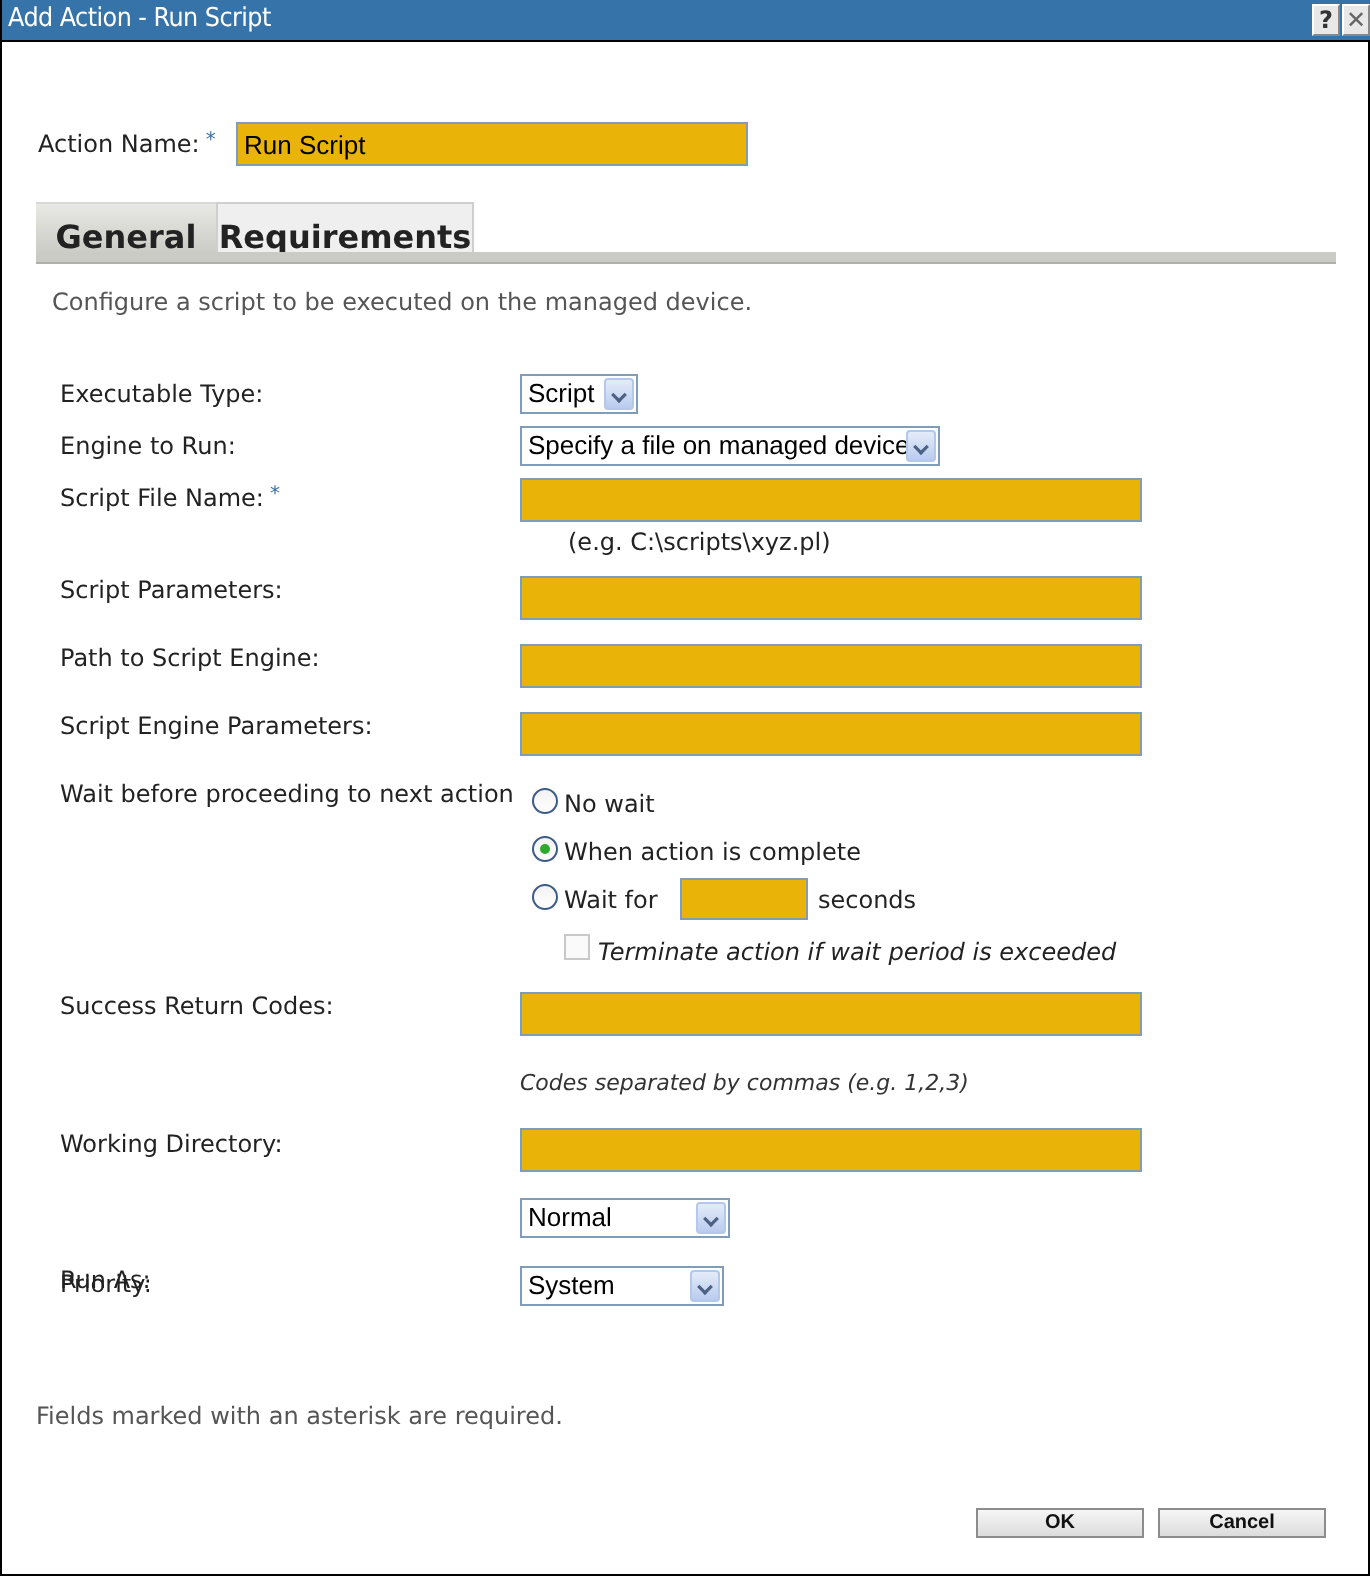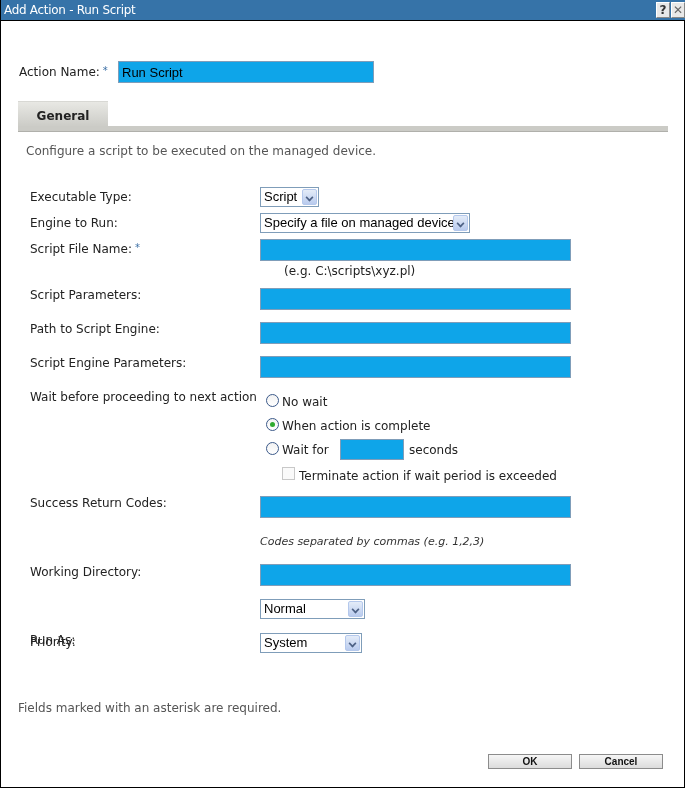--- a/index.html
+++ b/index.html
@@ -29,21 +29,21 @@
     background: #e8e8e8; border: 1px solid #fff; border-right-color:#888; border-bottom-color:#888;
     font-family: "DejaVu Sans", sans-serif; font-size: 12px; font-weight: bold;
     color: #333; text-align: center; line-height: 14px;
   }
   .tb-help { left: 655px; }
   .tb-close { left: 670px; color:#666; font-weight: normal; }
 
   .lbl { position: absolute; font-size: 12px; color: #222; white-space: nowrap; }
   .req { color: #3a6ea5; font-size: 10px; vertical-align: top; margin-left: 3px; }
   .text-input {
-    position: absolute; height: 22px; border: 1px solid #7f9db9; background: #0ea5e9;
+    position: absolute; height: 22px; border: 1px solid #7f9db9; background: #eab308;
     font-family: "Liberation Sans", sans-serif; font-size: 13px; padding: 2px 3px; color: #000;
   }
   .select {
     position: absolute; height: 20px; border: 1px solid #7f9db9; background: #fff;
     font-family: "Liberation Sans", sans-serif; font-size: 13px; color: #000;
     padding: 1px 3px; line-height: 16px; white-space: nowrap;
   }
   .sel-arrow {
     position: absolute; right: 1px; top: 1px; width: 15px; height: 16px;
     background: linear-gradient(#e4ecf8, #b9cbee); border: 1px solid #b4c8ec; border-radius: 2px;
@@ -52,21 +52,21 @@
     content: ""; position: absolute; left: 3px; top: 4px;
     width: 5px; height: 5px; border-right: 2px solid #4d6185; border-bottom: 2px solid #4d6185;
     transform: rotate(45deg) scale(0.8);
   }
 
   .tabs-bar {
     position: absolute; left: 17px; top: 126px; width: 650px; height: 6px;
     background: #cbcbc6; border-bottom: 1px solid #b0b0ab;
   }
   .tab {
-    position: absolute; top: 101px; height: 26px; font-weight: bold; font-size: 12px;
+    position: absolute; top: 101px; height: 26px; font-weight: bold; font-size: 16px;
     padding-top: 7px; text-align: center; color: #222;
   }
   .tab-general { left: 17px; width: 90px; background: linear-gradient(#e8e8e4, #cbcbc6); border-top:1px solid #d8d8d4;}
   .tab-req { left: 107px; width: 129px; background: #efefef; border: 1px solid #cfcfcf; border-bottom: none; }
 
   .desc { position: absolute; left: 25px; top: 144px; color: #555; font-size: 12px; }
 
   .radio {
     position: absolute; width: 13px; height: 13px; border-radius: 50%;
     border: 1px solid #3c5a8a; background: linear-gradient(#f2f2f2, #fff);
@@ -97,20 +97,21 @@
   <div class="titlebar">
     <span class="title-text">Add Action - Run Script</span>
     <div class="tb-btn tb-help">?</div>
     <div class="tb-btn tb-close">✕</div>
   </div>
 
   <span class="lbl" style="left:18px; top:65px;"><span>Action Name:</span><span class="req">*</span></span>
   <input class="text-input" style="left: 117px; top: 61px; width: 256px; height: 22px;" value="Run Script">
 
   <div class="tab tab-general">General</div>
+  <div class="tab tab-req">Requirements</div>
   <div class="tabs-bar"></div>
 
   <div class="desc">Configure a script to be executed on the managed device.</div>
 
   <span class="lbl" style="left:29px; top:190px;">Executable Type:</span>
   <div class="select" style="left:259px; top:187px; width:59px;">
     <span>Script</span>
     <span class="sel-arrow"></span>
   </div>
 
@@ -140,21 +141,21 @@
 
   <span class="radio checked" style="left:265px; top:418px;"></span>
   <span class="lbl" style="left:281px; top:419px;">When action is complete</span>
 
   <span class="radio" style="left:265px; top:442px;"></span>
   <span class="lbl" style="left:281px; top:443px;">Wait for</span>
   <input class="text-input" style="left: 339px; top: 439px; width: 64px; height: 21px;" value="">
   <span class="lbl" style="left:408px; top:443px;">seconds</span>
 
   <span class="checkbox" style="left:281px; top:467px;"></span>
-  <span class="lbl" style="left:298px; top:469px;">Terminate action if wait period is exceeded</span>
+  <span class="lbl" style="left:298px; top:469px;font-style:italic;">Terminate action if wait period is exceeded</span>
 
   <span class="lbl" style="left:29px; top:496px;">Success Return Codes:</span>
   <input class="text-input" style="left: 259px; top: 496px; width: 311px;" value="">
   <span class="hint hint-italic" style="left:259px; top:535px;">Codes separated by commas (e.g. 1,2,3)</span>
 
   <span class="lbl" style="left:29px; top:565px;">Working Directory:</span>
   <input class="text-input" style="left: 259px; top: 564px; width: 311px;" value="">
 
   <span class="lbl" style="left:29px; top:635px;text-align:center;">Priority:</span>
   <div class="select" style="left:259px; top:599px; width:105px;">

